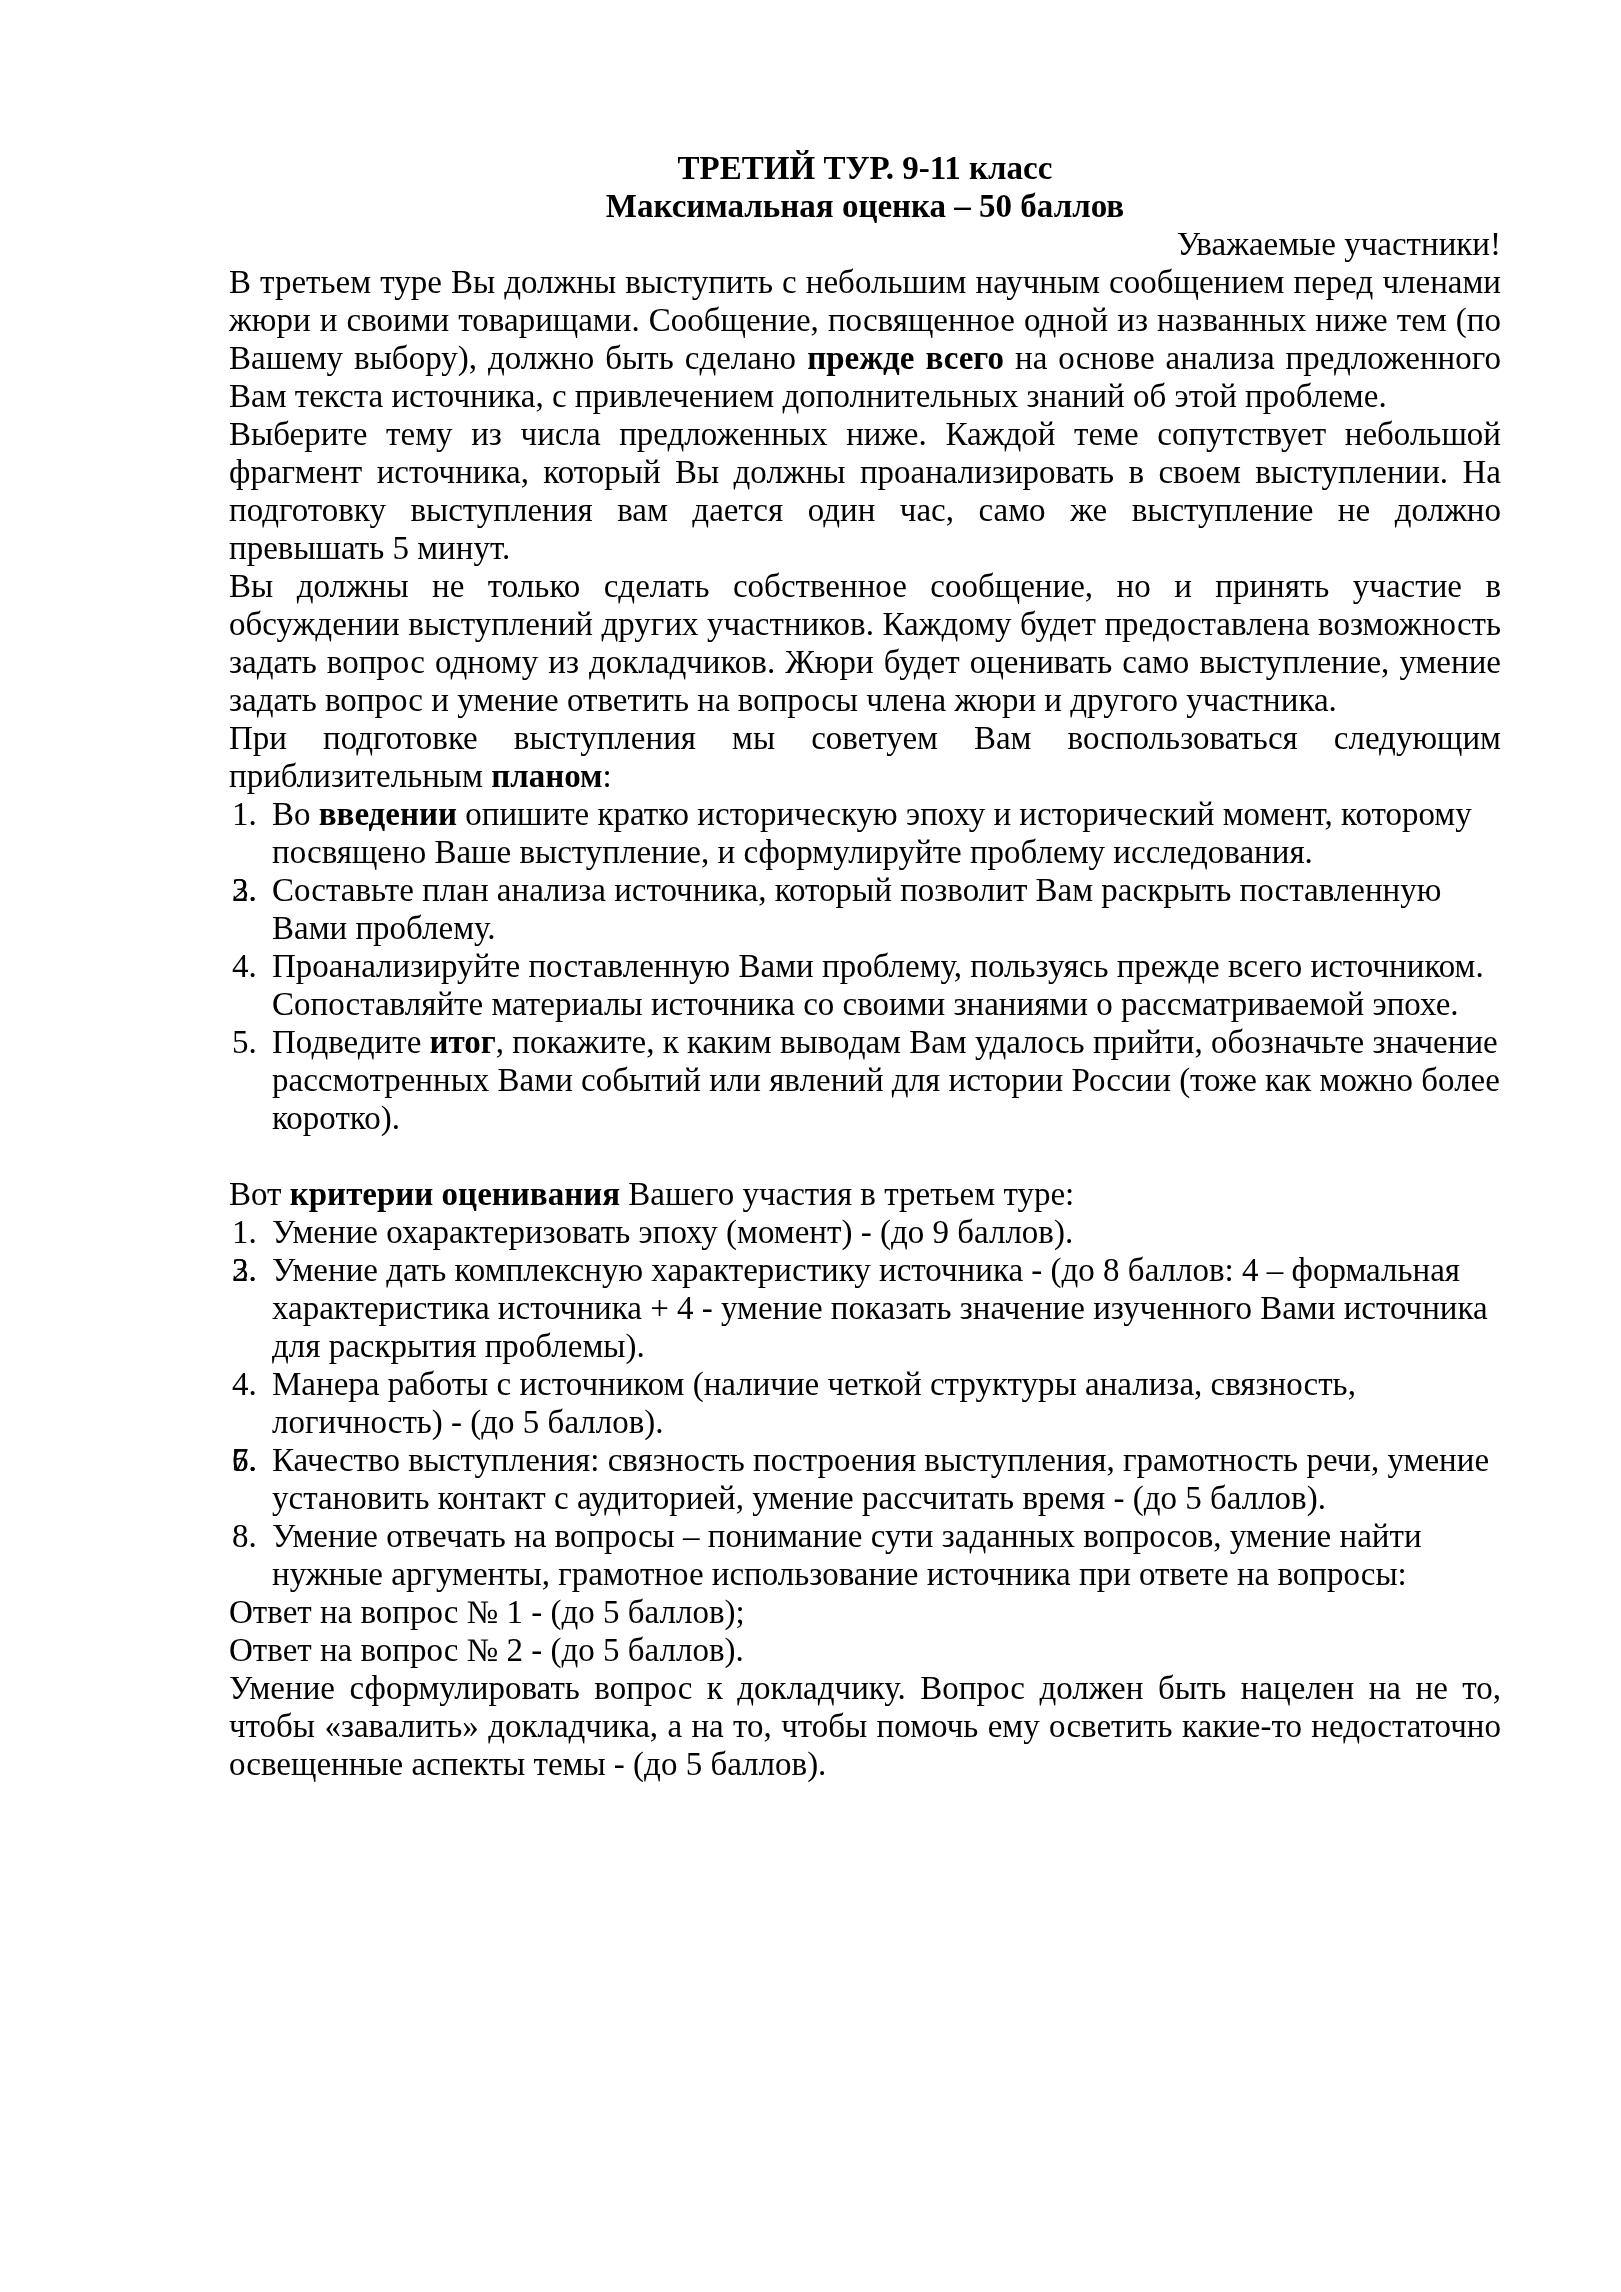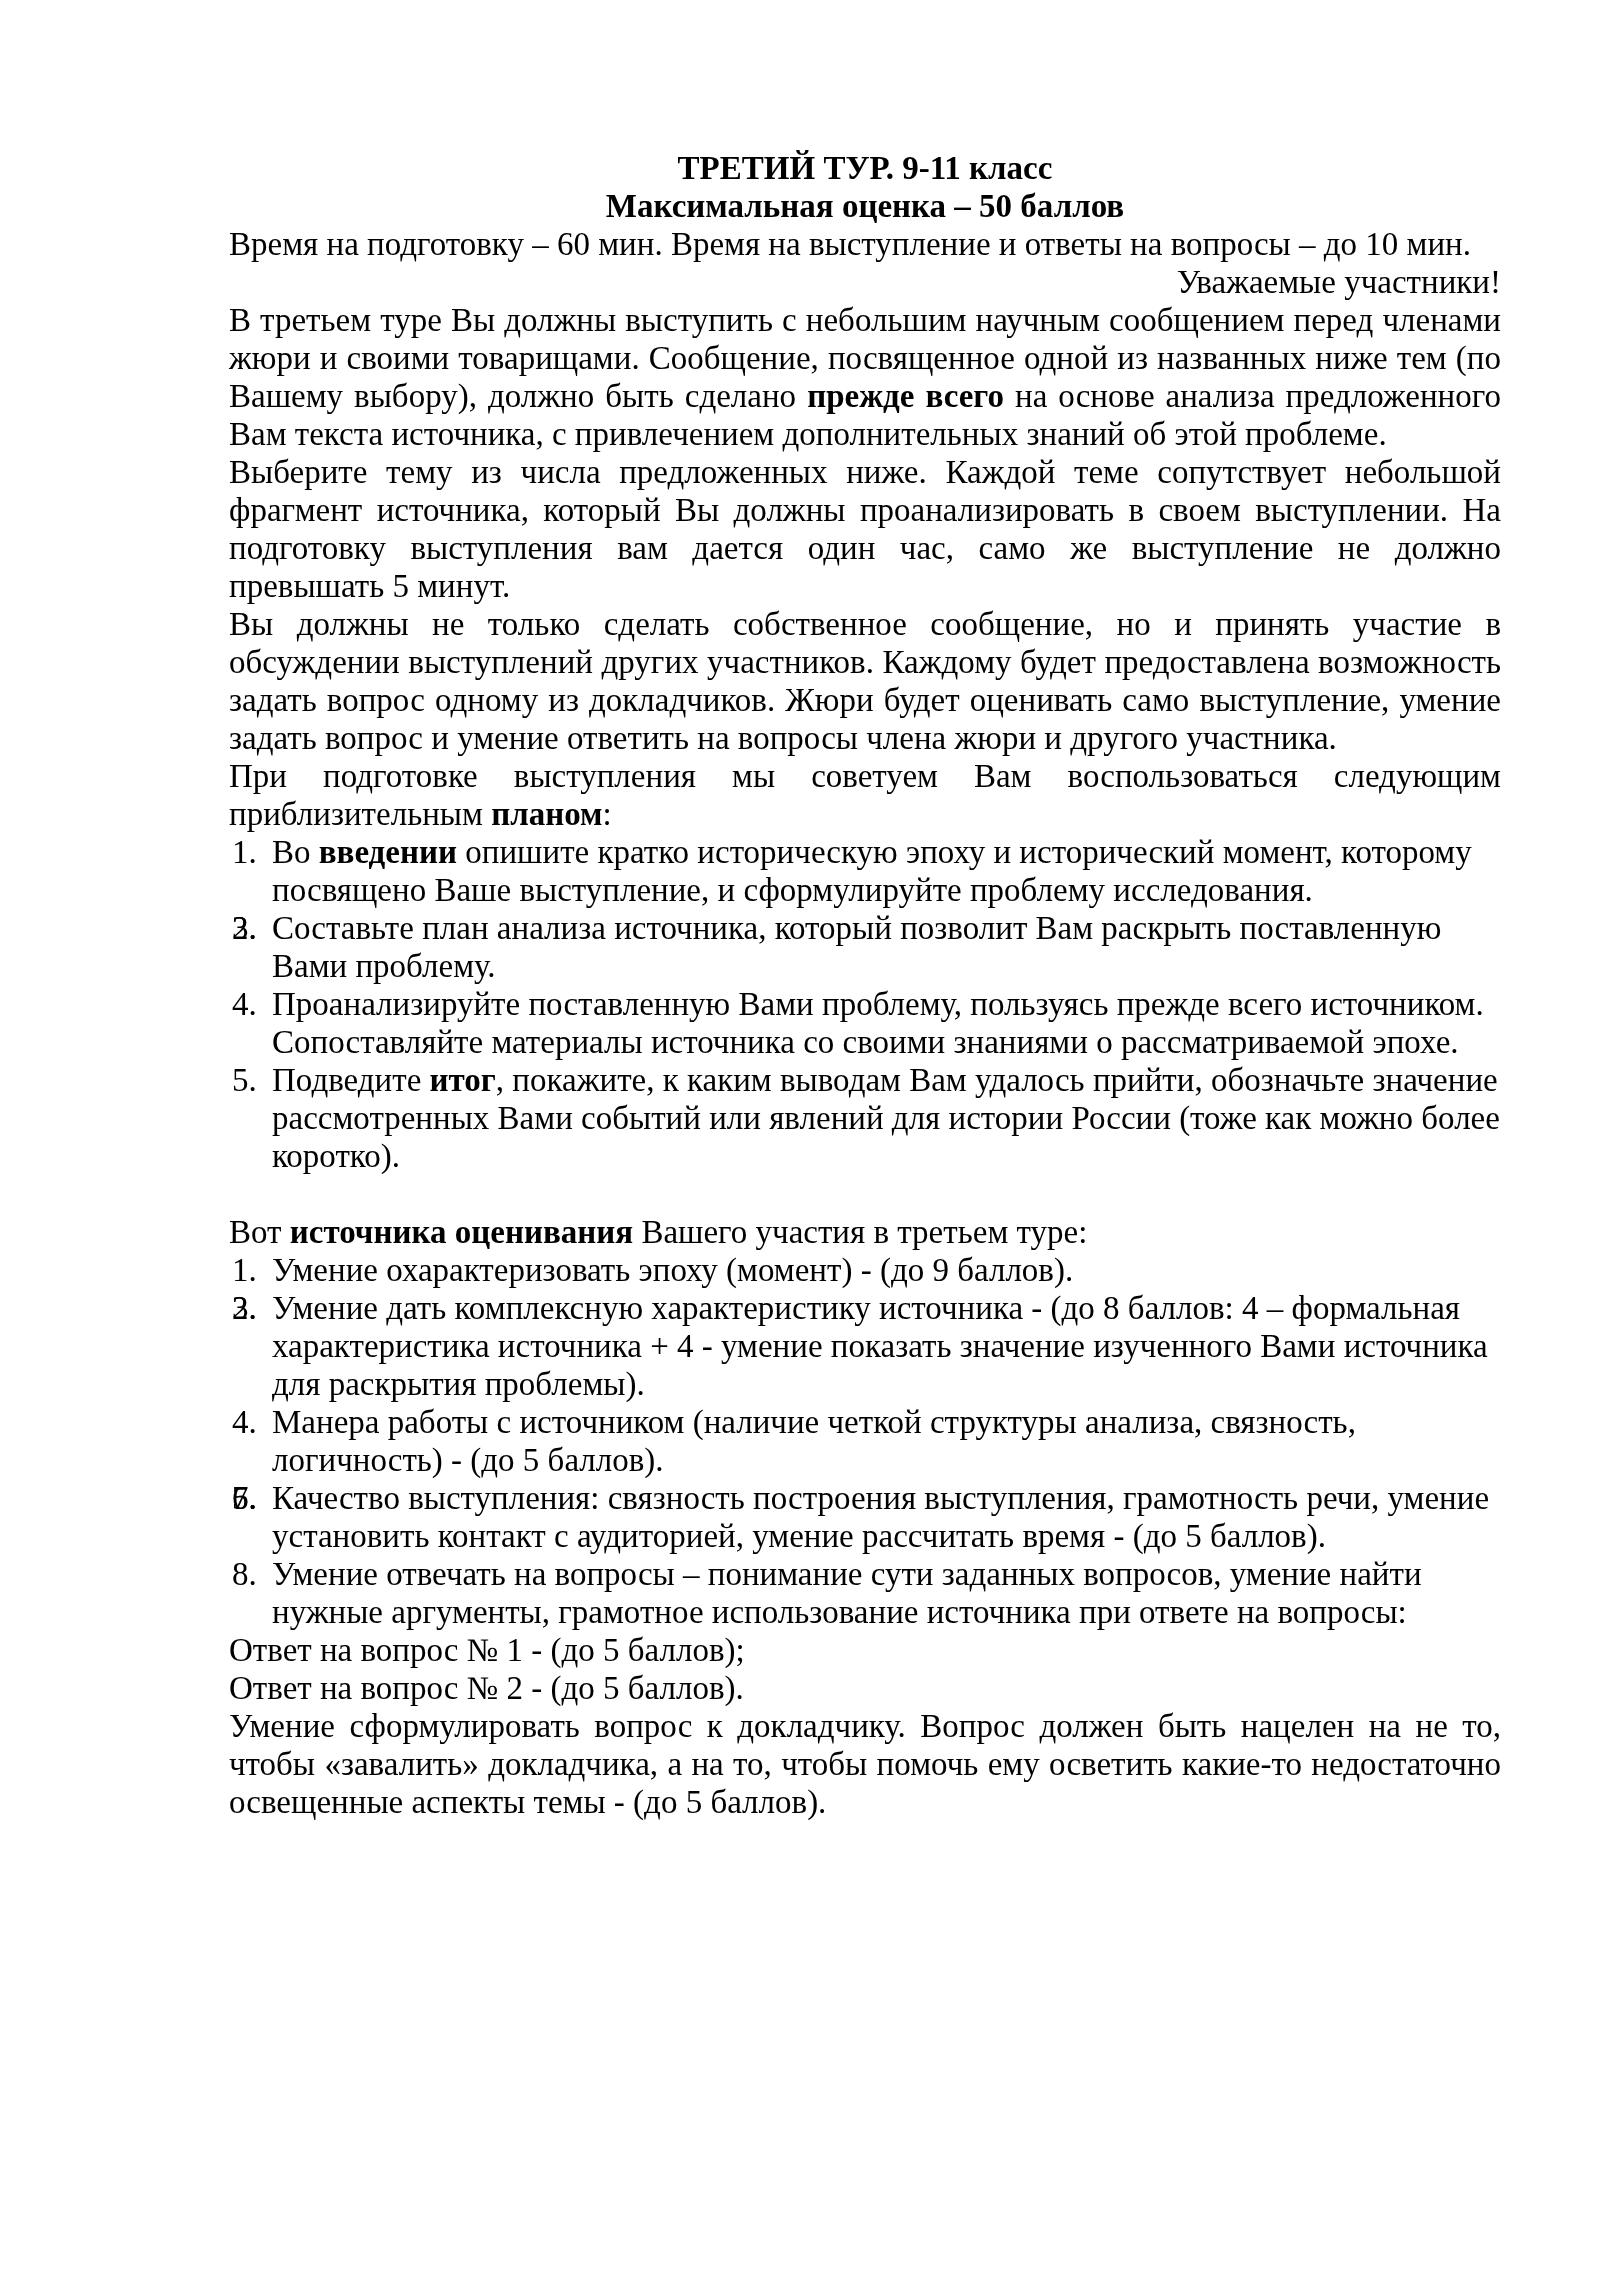--- a/index.html
+++ b/index.html
@@ -49,35 +49,34 @@
     height: 38px;
   }
   b { font-weight: bold; }
 </style>
 </head>
 <body>
 
 <div class="page">
     <p class="title"><b>ТРЕТИЙ ТУР. 9-11 класс</b></p>
     <p class="title"><b>Максимальная оценка – 50 баллов</b></p>
-    <p>Время на подготовку – 60 мин. Время на выступление и ответы на вопросы – до 10 мин.</p>
     <p class="center">Уважаемые участники!</p>
     <p>В третьем туре Вы должны выступить с небольшим научным сообщением перед членами жюри и своими товарищами. Сообщение, посвященное одной из названных ниже тем (по Вашему выбору), должно быть сделано <b>прежде всего</b> на основе анализа предложенного Вам текста источника, с привлечением дополнительных знаний об этой проблеме.</p>
     <p>Выберите тему из числа предложенных ниже. Каждой теме сопутствует небольшой фрагмент источника, который Вы должны проанализировать в своем выступлении. На подготовку выступления вам дается один час, само же выступление не должно превышать 5 минут.</p>
     <p>Вы должны не только сделать собственное сообщение, но и принять участие в обсуждении выступлений других участников. Каждому будет предоставлена возможность задать вопрос одному из докладчиков. Жюри будет оценивать само выступление, умение задать вопрос и умение ответить на вопросы члена жюри и другого участника.</p>
     <p>При подготовке выступления мы советуем Вам воспользоваться следующим приблизительным <b>планом</b>:</p>
     <div class="list">
       <div class="list-item"><span class="num">1.</span><span>Во <b>введении</b> опишите кратко историческую эпоху и исторический момент, которому посвящено Ваше выступление, и сформулируйте проблему исследования.</span></div>
       <div class="list-item"><span class="num">2.</span></div>
       <div class="list-item"><span class="num">3.</span><span>Составьте план анализа источника, который позволит Вам раскрыть поставленную Вами проблему.</span></div>
       <div class="list-item"><span class="num">4.</span><span>Проанализируйте поставленную Вами проблему, пользуясь прежде всего источником. Сопоставляйте материалы источника со своими знаниями о рассматриваемой эпохе.</span></div>
       <div class="list-item"><span class="num">5.</span><span>Подведите <b>итог</b>, покажите, к каким выводам Вам удалось прийти, обозначьте значение рассмотренных Вами событий или явлений для истории России (тоже как можно более коротко).</span></div>
     </div>
     <div class="blank"></div>
-    <p>Вот <b>источника оценивания</b> Вашего участия в третьем туре:</p>
+    <p>Вот <b>критерии оценивания</b> Вашего участия в третьем туре:</p>
     <div class="list">
       <div class="list-item"><span class="num">1.</span><span>Умение охарактеризовать эпоху (момент) - (до 9 баллов).</span></div>
       <div class="list-item"><span class="num">2.</span></div>
       <div class="list-item"><span class="num">3.</span><span>Умение дать комплексную характеристику источника - (до 8 баллов: 4 – формальная характеристика источника + 4 - умение показать значение изученного Вами источника для раскрытия проблемы).</span></div>
       <div class="list-item"><span class="num">4.</span><span>Манера работы с источником (наличие четкой структуры анализа, связность, логичность) - (до 5 баллов).</span></div>
       <div class="list-item"><span class="num">5.</span></div>
       <div class="list-item"><span class="num">6.</span></div>
       <div class="list-item"><span class="num">7.</span><span>Качество выступления: связность построения выступления, грамотность речи, умение установить контакт с аудиторией, умение рассчитать время - (до 5 баллов).</span></div>
       <div class="list-item"><span class="num">8.</span><span>Умение отвечать на вопросы – понимание сути заданных вопросов, умение найти нужные аргументы, грамотное использование источника при ответе на вопросы:</span></div>
     </div>

